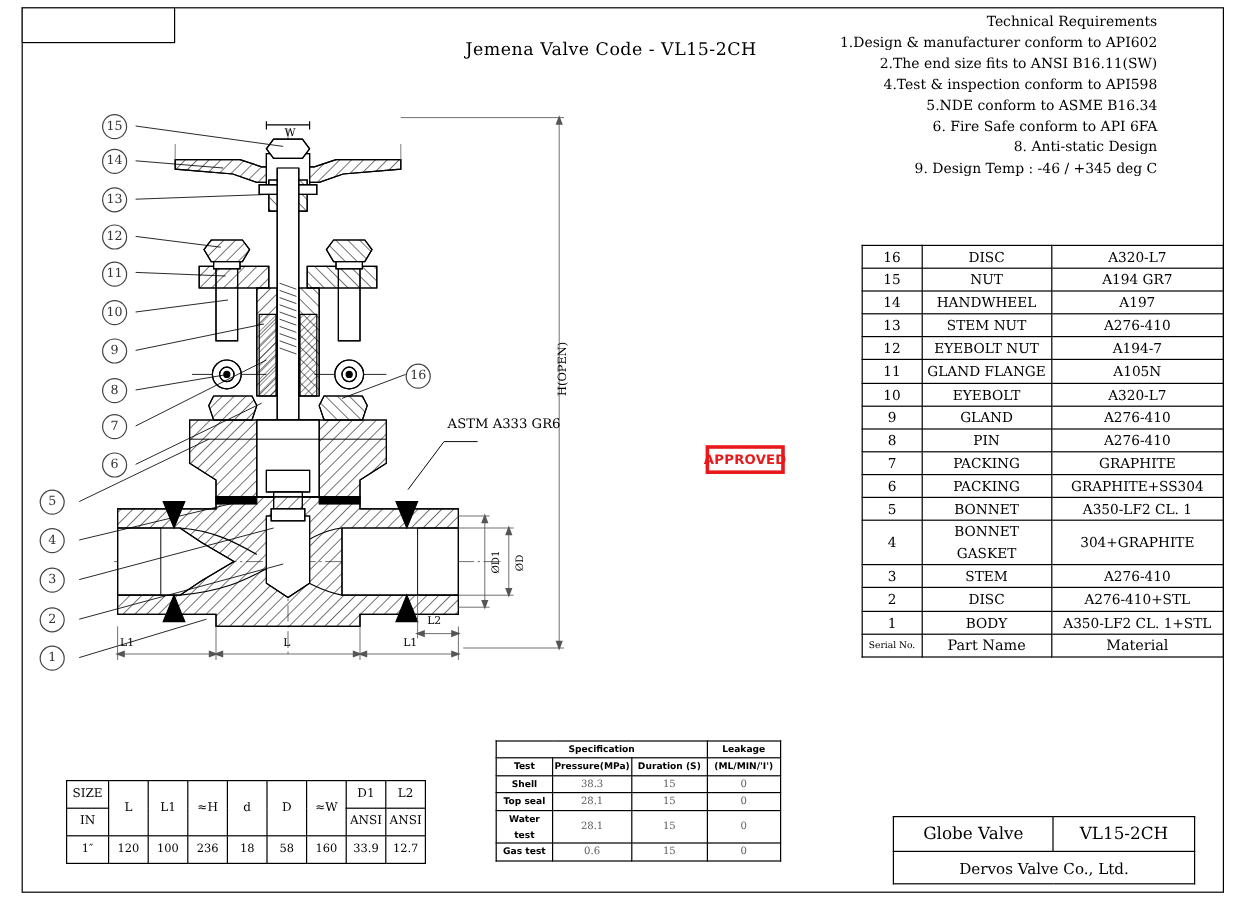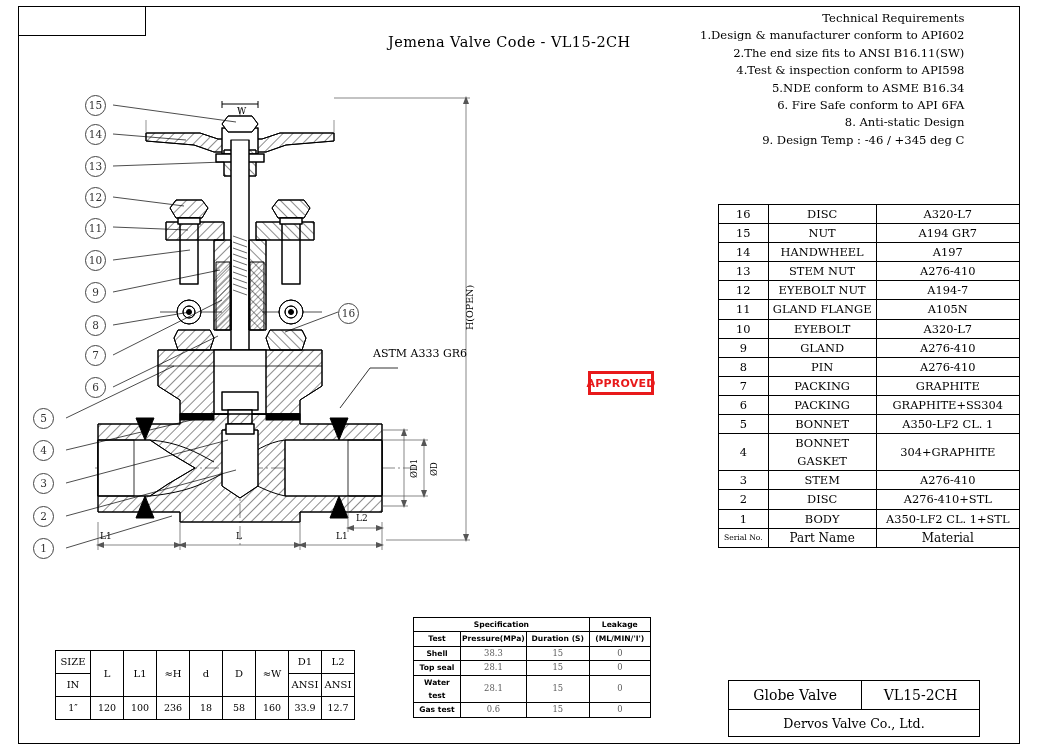--- a/index.html
+++ b/index.html
@@ -35,21 +35,21 @@
   .spec .w1{width:44px;} .spec .w2{width:62px;} .spec .w3{width:60px;} .spec .w4{width:58px;}
 
   
   .dims{position:absolute;left:55px;top:650px;border-collapse:collapse;}
   .dims td{border:1px solid #000;font-size:10px;text-align:center;width:32px;height:22px;
            padding:0;line-height:22px;}
   .dims td.first{width:34px;}
   .dims td.val{font-size:9.5px;}
 
   
-  .tblock{position:absolute;left:728px;top:680px;width:252px;border-collapse:collapse;}
+  .tblock{position:absolute;left:744px;top:680px;width:252px;border-collapse:collapse;}
   .tblock td{border:1px solid #000;text-align:center;height:28px;font-size:14px;padding:0;}
   .tblock td.sub{height:26px;font-size:12.6px;}
 
   
   .stamp{position:absolute;left:588px;top:371px;width:66px;height:24px;
          border:3px solid #e8191a;box-sizing:border-box;display:flex;
          align-items:center;justify-content:center;}
   .stamp span{color:#e8191a;font-family:"DejaVu Sans",sans-serif;font-weight:bold;
               font-size:11px;letter-spacing:.2px;}
 

